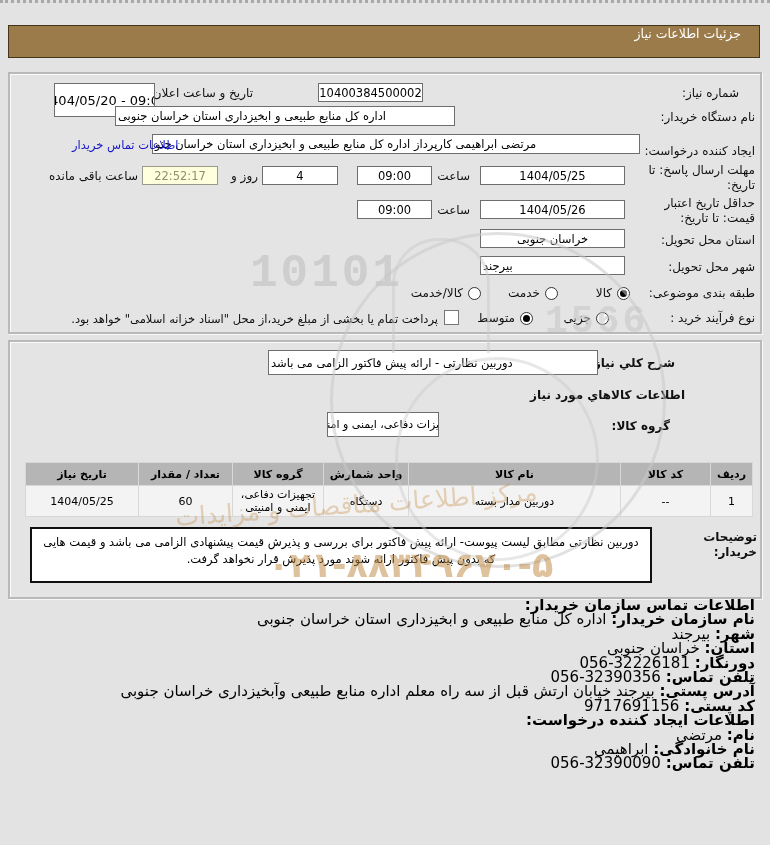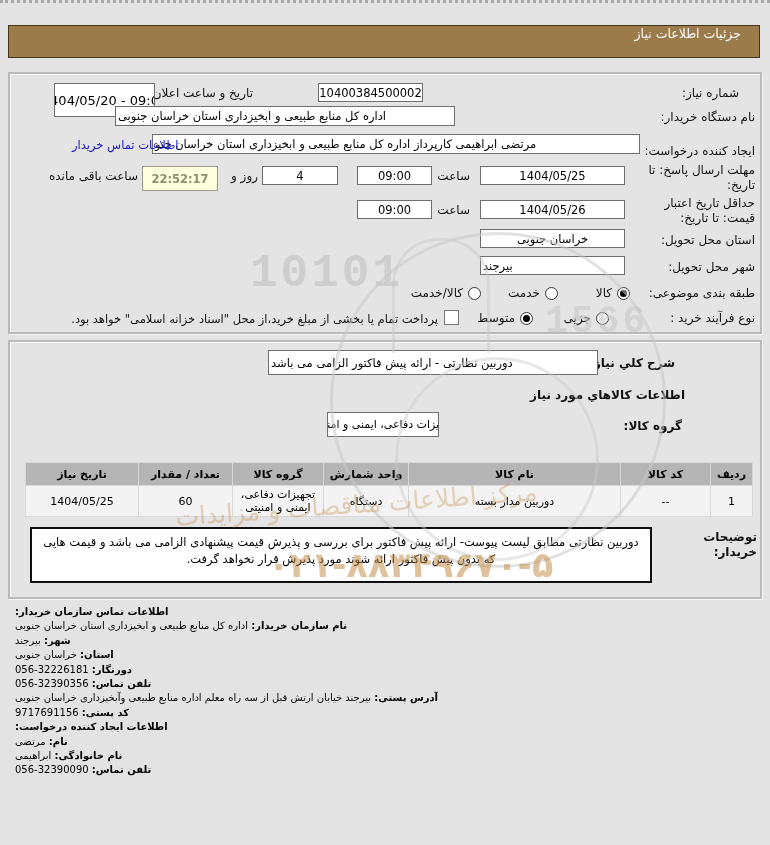--- a/index.html
+++ b/index.html
@@ -21,21 +21,21 @@
   .link{position:absolute;color:#1414cc;font-size:11.5px;white-space:nowrap;cursor:pointer;}
   .timer{background:#ffffdd;border:1px solid #9a9a8a;color:#8e8e70;}
   .radio{position:absolute;width:13px;height:13px;border:1px solid #333;border-radius:50%;background:#fff;box-sizing:border-box;}
   .radio.on::after{content:"";position:absolute;left:2px;top:2px;right:2px;bottom:2px;background:#000;border-radius:50%;}
   .chk{position:absolute;width:15px;height:15px;border:1px solid #777;background:#fff;box-sizing:border-box;}
   table.goods{position:absolute;left:25px;top:462px;width:727px;border-collapse:collapse;table-layout:fixed;direction:rtl;}
   table.goods th{background:#b5b5b5;font-size:11px;font-weight:bold;color:#000;border:1px solid #d8d8d8;height:22px;padding:0 2px;}
   table.goods td{background:#f3f3f3;font-size:11px;color:#000;border:1px solid #d8d8d8;height:30px;text-align:center;padding:0 3px;line-height:13px;}
   .remarks{position:absolute;left:30px;top:527px;width:622px;height:56px;background:#fff;border:2px solid #101010;
            box-sizing:border-box;font-size:11.5px;line-height:17px;text-align:center;padding:5px 8px;color:#000;}
-  .footer{position:absolute;top:598px;right:15px;left:15px;direction:rtl;text-align:left;font-size:10px;color:#000;margin-top:7px;}
+  .footer{position:absolute;top:598px;right:15px;left:15px;direction:rtl;text-align:right;font-size:15px;color:#000;}
   .footer .line{line-height:14.4px;white-space:nowrap;}
   .footer .line b{font-weight:bold;}
   
   .wm{position:absolute;pointer-events:none;z-index:60;}
   .wm-circle{border:3px solid #c9c9c9;border-radius:50%;opacity:.55;}
   .wm-arch{border:3px solid #cccccc;border-bottom:none;border-radius:46px 46px 0 0;opacity:.5;}
   .wm-digits{font-weight:bold;color:#c6c6c6;opacity:.7;letter-spacing:3px;font-family:Liberation Mono, monospace;}
   .wm-tan{color:rgba(190,134,60,.5);font-weight:bold;font-family:"DejaVu Sans",sans-serif;}
 </style>
 </head>
@@ -61,21 +61,21 @@
   <div class="lbl" style="top:144px;right:15px;text-align:right;">ایجاد کننده درخواست:</div>
   <div class="ibox rt" style="left:152px;top:134px;width:488px;height:20px;">مرتضی ابراهیمی کارپرداز اداره کل منابع طبیعی و ابخیزداری استان خراسان جنو</div>
   <div class="link" style="top:138px;left:72px;">اطلاعات تماس خریدار</div>
 
   <div class="lbl wrap" style="top:163px;right:15px;width:112px;">مهلت ارسال پاسخ: تا تاریخ:</div>
   <div class="ibox" style="left:480px;top:166px;width:145px;height:19px;">1404/05/25</div>
   <div class="lbl" style="top:169px;right:300px;">ساعت</div>
   <div class="ibox" style="left:357px;top:166px;width:75px;height:19px;">09:00</div>
   <div class="ibox" style="left:262px;top:166px;width:76px;height:19px;">4</div>
   <div class="lbl" style="top:169px;right:512px;">روز و</div>
-  <div class="ibox timer" style="left:142px;top:166px;width:76px;height:25px;font-weight:bold;">22:52:17</div>
+  <div class="ibox timer" style="left:142px;top:166px;width:76px;height:19px;">22:52:17</div>
   <div class="lbl" style="top:169px;right:632px;">ساعت باقی مانده</div>
 
   <div class="lbl wrap" style="top:196px;right:15px;width:112px;">حداقل تاریخ اعتبار قیمت: تا تاریخ:</div>
   <div class="ibox" style="left:480px;top:200px;width:145px;height:19px;">1404/05/26</div>
   <div class="lbl" style="top:203px;right:300px;">ساعت</div>
   <div class="ibox" style="left:357px;top:200px;width:75px;height:19px;">09:00</div>
 
   <div class="lbl" style="top:233px;right:15px;">استان محل تحویل:</div>
   <div class="ibox" style="left:480px;top:229px;width:145px;height:19px;">خراسان جنوبی</div>
 
@@ -98,21 +98,21 @@
   <div class="chk" style="left:444px;top:310px;"></div>
   <div class="lbl" style="top:312px;right:332px;font-size:11.5px;">پرداخت تمام یا بخشی از مبلغ خرید،از محل "اسناد خزانه اسلامی" خواهد بود.</div>
 
   <div id="frame2" class="frame"></div>
 
   <div class="lbl b" style="top:356px;right:95px;">شرح کلي نیاز:</div>
   <div class="ibox rt" style="left:268px;top:350px;width:330px;height:25px;">دوربین نظارتی - ارائه پیش فاکتور الزامی می باشد</div>
 
   <div class="lbl b" style="top:388px;right:85px;margin-left:12px;">اطلاعات کالاهاي مورد نیاز</div>
 
-  <div class="lbl b" style="top:419px;right:88px;">گروه کالا:</div>
+  <div class="lbl b" style="top:419px;right:100px;">گروه کالا:</div>
   <div class="ibox" style="left:327px;top:412px;width:112px;height:25px;font-size:11px;">تجهیزات دفاعی، ایمنی و امنیتی</div>
 
   <table class="goods">
     <colgroup>
       <col style="width:42px">
         <col style="width:90px">
         <col style="width:212px">
         <col style="width:85px">
       <col style="width:91px">
         <col style="width:94px">

